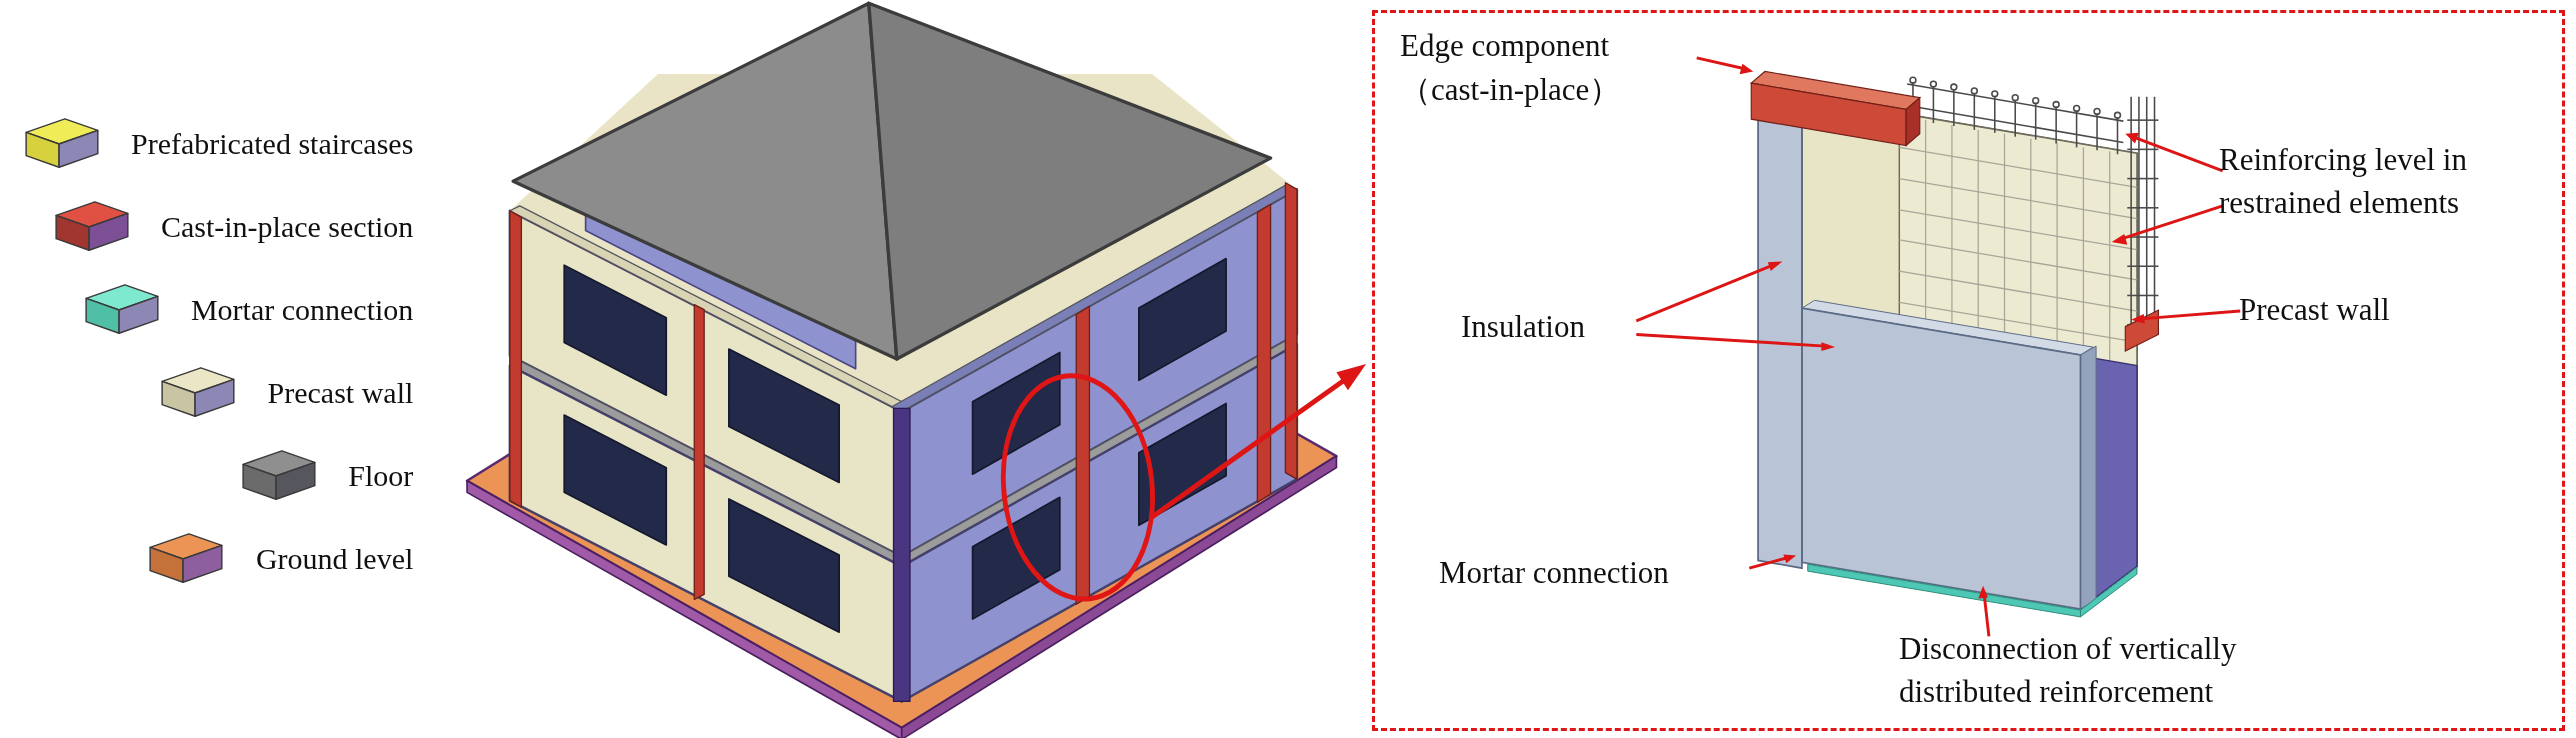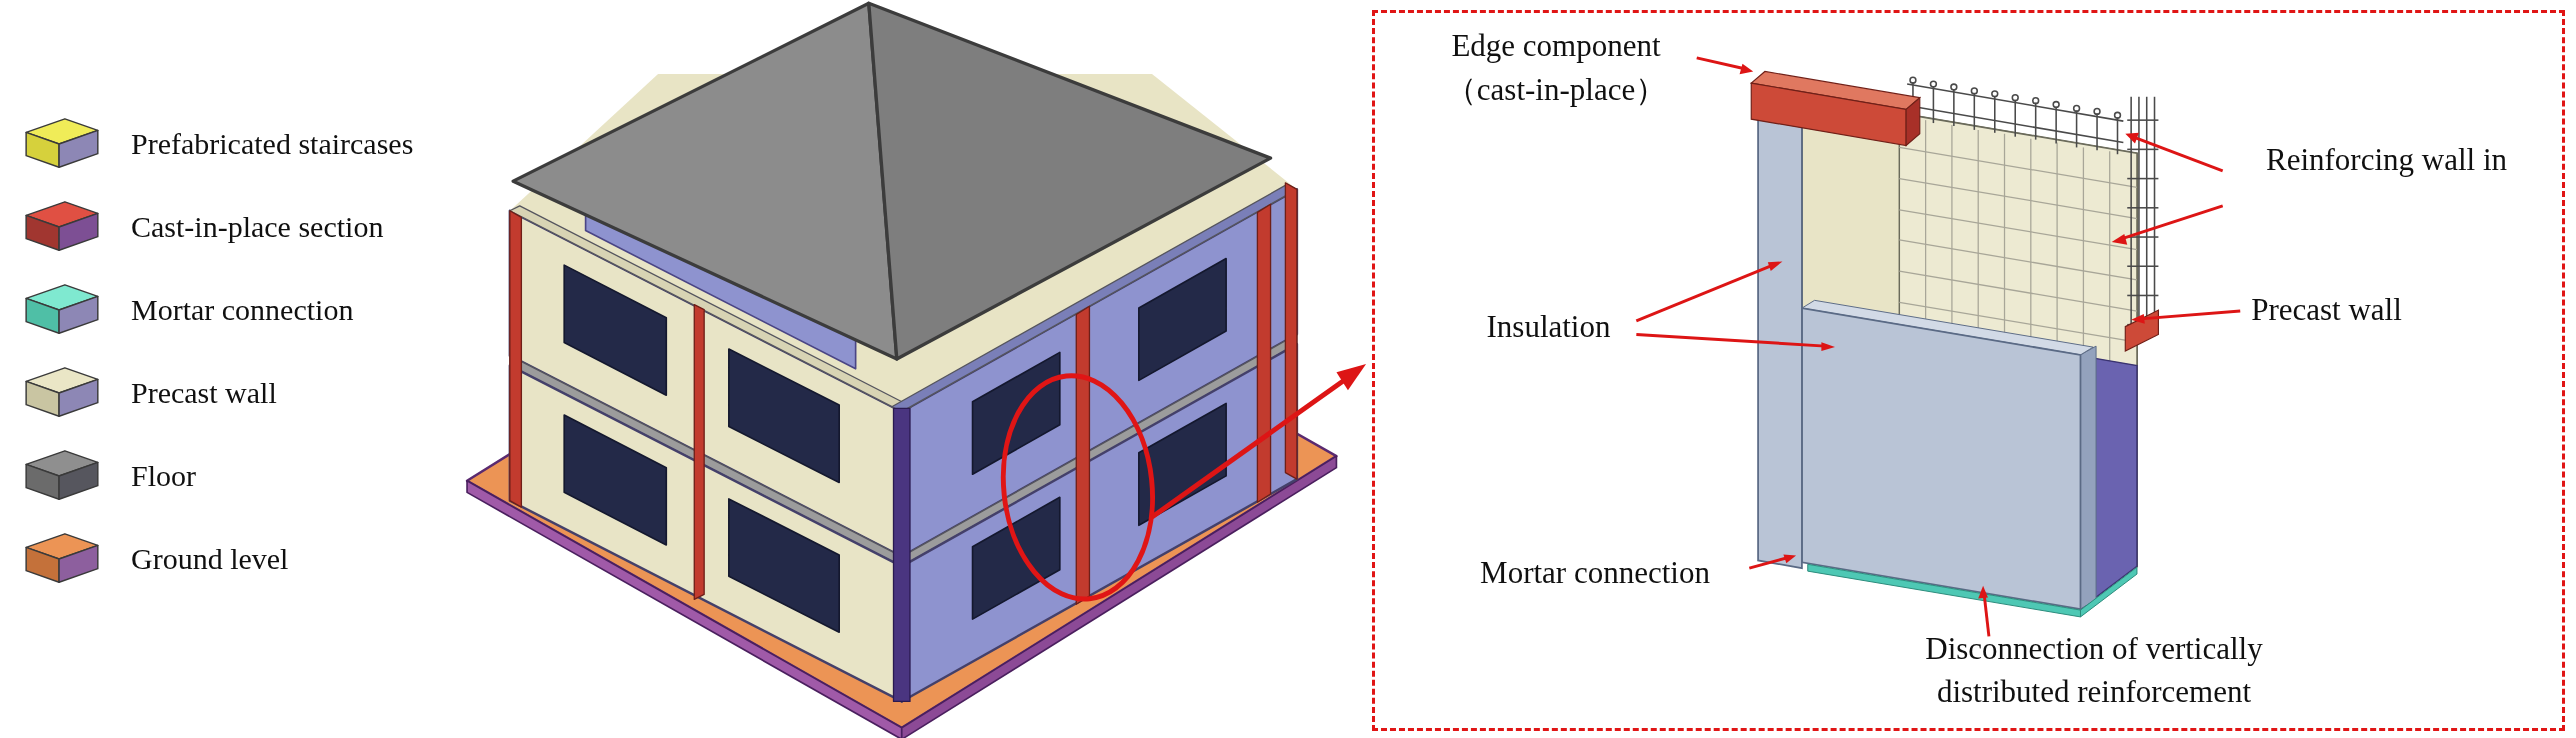--- a/index.html
+++ b/index.html
@@ -1,31 +1,31 @@
 <!DOCTYPE html>
 <html><head>
 <meta charset="utf-8">
 <style>
   html,body{margin:0;padding:0;background:#ffffff;}
   .canvas{position:relative;width:2576px;height:739px;background:#ffffff;overflow:hidden;
           font-family:"Liberation Serif","DejaVu Serif",serif;color:#101010;}
   
   .legend{position:absolute;left:13.6px;top:115px;}
-  .legend-item{display:flex;align-items:center;margin-bottom:26px;height:57px;}
+  .legend-item{display:flex;align-items:center;margin-bottom:26px;height:57px;justify-content:flex-end;}
   .swatch{width:94px;height:62px;flex:0 0 auto;}
   .swatch polygon{stroke:#3a3a3a;stroke-width:1.5;stroke-linejoin:round;}
   .legend-label{font-size:30px;margin-left:23.4px;white-space:nowrap;}
   
   .building{position:absolute;left:444px;top:0;width:955px;height:741px;}
   .building polygon, .building path{stroke-linejoin:round;}
   
   .panel{position:absolute;left:1372px;top:9.7px;width:1193px;height:721px;
          border:3.9px dashed #e01515;box-sizing:border-box;background:#ffffff;}
   .panel-art{position:absolute;left:0;top:0;width:1185px;height:713px;}
-  .panel-label{position:absolute;font-size:31px;line-height:1.4;text-align:center;white-space:nowrap;}
+  .panel-label{position:absolute;font-size:31px;line-height:1.4;text-align:left;white-space:nowrap;}
   .arrow-line{stroke:#dd1515;stroke-width:3;fill:none;}
   .arrow-head{fill:#dd1515;stroke:none;}
   .rebar{stroke:#4a4a4a;stroke-width:1.6;fill:none;}
   .meshline{stroke:#a8a698;stroke-width:1.3;}
   .window{fill:#232948;stroke:#14182e;stroke-width:1;}
   .red-strip{fill:#c23b2e;stroke:#6e1f18;stroke-width:0.8;}
 </style>
 </head>
 <body>
 
@@ -282,21 +282,22 @@
         </g>
       </g>
     </svg>
 
     <div class="panel-label" style="left:25px;top:11.7px;width:312px;">
       <span>Edge component</span><br>
       <span>（cast-in-place）</span>
     </div>
 
     <div class="panel-label" style="left:844px;top:125px;width:335px;">
-      <span>Reinforcing wall in</span><br>
+      <span>Reinforcing level in</span><br>
+      <span>restrained elements</span>
     </div>
 
     <div class="panel-label" style="left:86px;top:292px;width:175px;">
       <span>Insulation</span>
     </div>
 
     <div class="panel-label" style="left:864px;top:275px;width:175px;">
       <span>Precast wall</span>
     </div>
 

